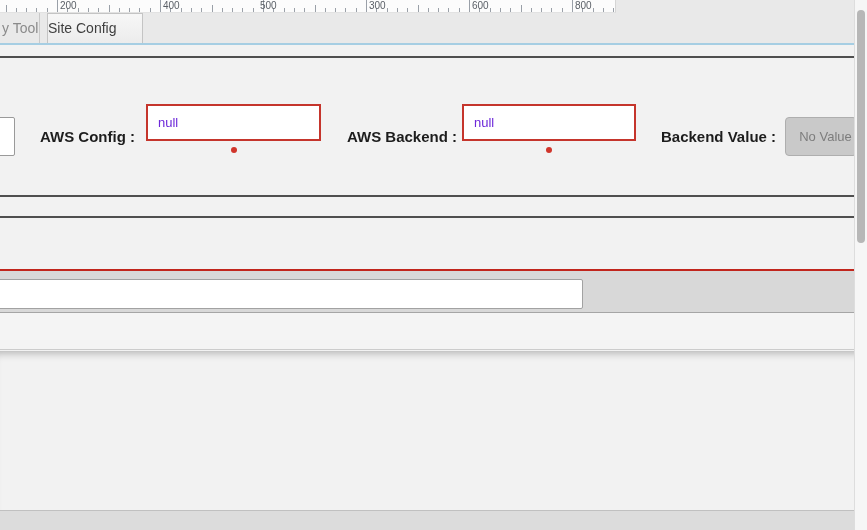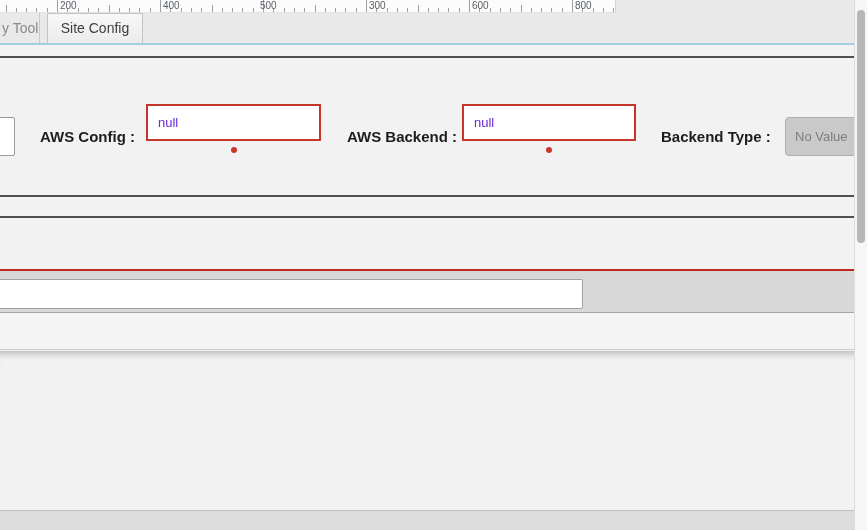--- a/index.html
+++ b/index.html
@@ -31,21 +31,21 @@
   .tab-partial {
     position:absolute; left:0; top:0; width:40px; height:30px;
     border-right:1px solid #c9c9c9;
     color:var(--tab-inactive,#8a8a8a); font-size:14px; line-height:30px;
     padding-left:2px; white-space:nowrap; overflow:hidden;
   }
   .tab-active {
     position:absolute; left:47px; top:0; width:96px; height:30px;
     background:linear-gradient(#f7f7f7,#ececec);
     border:1px solid #c4c4c4; border-bottom:none;
-    color:var(--tab-active,#3f3f3f); font-size:14px; line-height:29px; text-align:center;
+    color:var(--tab-active,#3f3f3f); font-size:14px; line-height:29px; text-align:left;
   }
   .blue-line {
     position:absolute; left:0; top:43px; width:855px; height:2px;
     background:var(--blue-line,#a6cee3);
   }
   .dark-line { position:absolute; left:0; width:855px; height:2px; background:var(--dark-line,#4f4f4f); }
   #dline1 { top:56px; }
   #dline2 { top:195px; }
   #dline3 { top:216px; }
 
@@ -72,21 +72,21 @@
   .err-dot {
     position:absolute; width:6px; height:6px; border-radius:50%;
     background:var(--error-dot,#d0352b); top:147px;
   }
   #dot-prefix { left:231px; }
   #dot-region { left:546px; }
   .novalue-box {
     position:absolute; left:785px; top:117px; width:72px; height:39px;
     background:#c9c9c9; border:1px solid #aeaeae; border-radius:4px;
     font-size:13px; color:#7d7d7d; line-height:37px; padding-left:9px;
-    white-space:nowrap; overflow:hidden;
+    white-space:nowrap; overflow:hidden;text-align:center;
   }
 
   
   .red-line {
     position:absolute; left:0; top:269px; width:867px; height:2px;
     background:var(--red-line,#c1261d);
   }
   .gray-band {
     position:absolute; left:0; top:271px; width:867px; height:42px;
     background:#d8d8d8; border-bottom:1px solid #a5a5a5;
@@ -213,21 +213,21 @@
   <div class="stub-input"></div>
 
   <div class="field-label" id="lbl-prefix">AWS Config :</div>
   <input class="err-input" id="input-prefix" type="text" value="null" style="">
   <div class="err-dot" id="dot-prefix"></div>
 
   <div class="field-label" id="lbl-region">AWS Backend :</div>
   <input class="err-input" id="input-region" type="text" value="null" style="">
   <div class="err-dot" id="dot-region"></div>
 
-  <div class="field-label" id="lbl-backend">Backend Type :</div>
+  <div class="field-label" id="lbl-backend">Backend Value :</div>
   <div class="novalue-box">
     <span>No Value</span>
   </div>
 
   <div class="dark-line" id="dline2"></div>
   <div class="dark-line" id="dline3"></div>
 
   <div class="red-line"></div>
   <div class="gray-band"></div>
   <input class="big-input" type="text" value="" style="">

